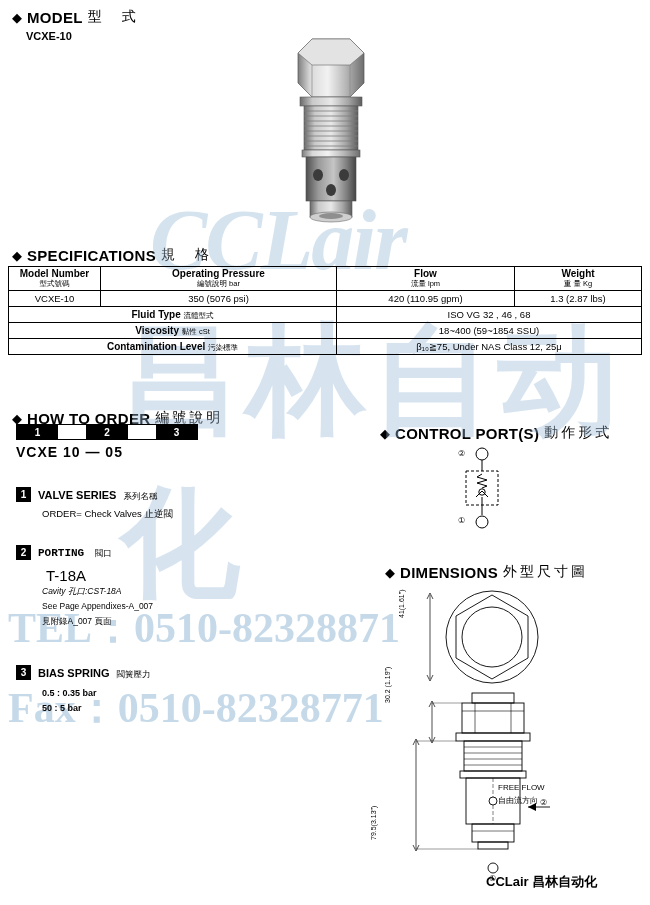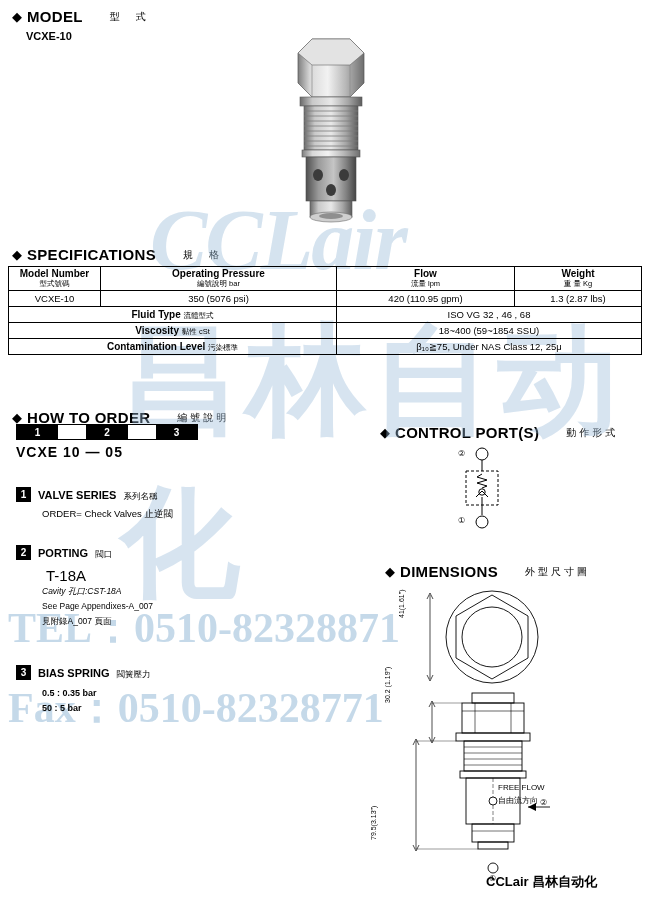--- a/index.html
+++ b/index.html
@@ -45,21 +45,21 @@
     font-size:42px; font-weight:bold;
     color:rgba(150,185,215,0.55);
     font-family:"Liberation Serif", serif;
     white-space:nowrap;
   }
 
   
   .sec-head { position:absolute; display:flex; align-items:center; gap:5px; }
   .diamond { font-size:13px; line-height:1; }
   .sec-title { font-size:15px; font-weight:bold; letter-spacing:0.3px; }
-  .sec-sub { font-size:10px; letter-spacing:3px; margin-left:22px; }
+  .sec-sub { font-size:14px; letter-spacing:3px; margin-left:0; }
 
   
   #model-head { left:12px; top:8px; }
   #model-value { position:absolute; left:26px; top:30px; font-size:11px; font-weight:bold; }
 
   
   .valve { position:absolute; left:278px; top:25px; width:110px; height:205px; z-index:3;}
 
   
   #spec-head { left:12px; top:246px; }
@@ -259,21 +259,21 @@
   <div class="order-code">VCXE      10  —  05</div>
 
   <div class="num-box" style="left:16px; top:487px;">1</div>
   <div class="step-title" style="left:38px; top:489px;">
     <span>VALVE SERIES</span>
     <span class="step-sub">系列名稱</span>
   </div>
   <div class="step-line" style="left:42px; top:508px;">ORDER= Check Valves 止逆閥</div>
 
   <div class="num-box" style="left:16px; top:545px;">2</div>
-  <div class="step-title" style="left:38px; top:547px;">
+  <div class="step-title" style="left:38px; top:547px;font-family:Liberation Mono, monospace;">
     <span>PORTING</span>
     <span class="step-sub">閥口</span>
   </div>
   <div class="step-line" style="left:46px; top:567px; font-size:15px;">T-18A</div>
   <div class="step-line" style="left:42px; top:586px; font-size:8.5px;font-style:italic;">Cavity 孔口:CST-18A</div>
   <div class="step-line" style="left:42px; top:601px; font-size:8.5px;">See Page Appendixes-A_007</div>
   <div class="step-line" style="left:42px; top:616px; font-size:8.5px;">見附錄A_007 頁面</div>
 
   <div class="num-box" style="left:16px; top:665px;">3</div>
   <div class="step-title" style="left:38px; top:667px;">

